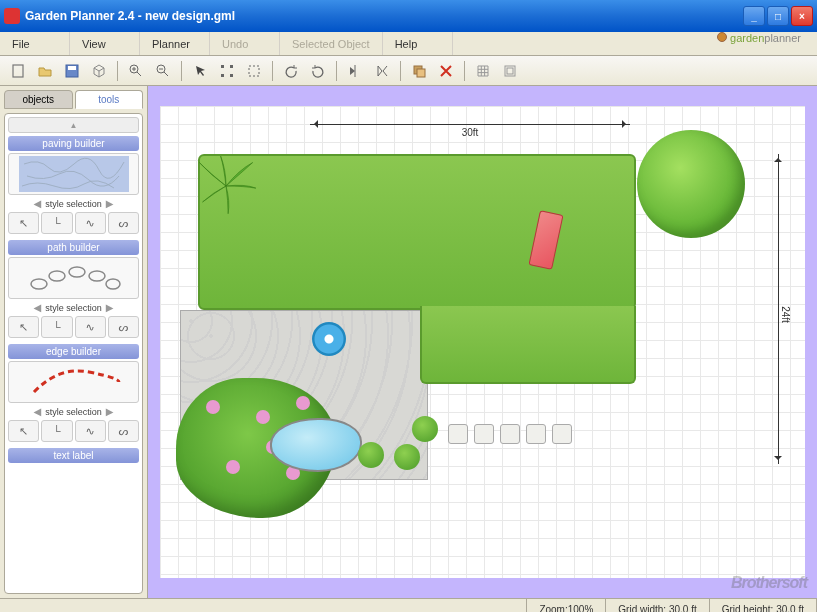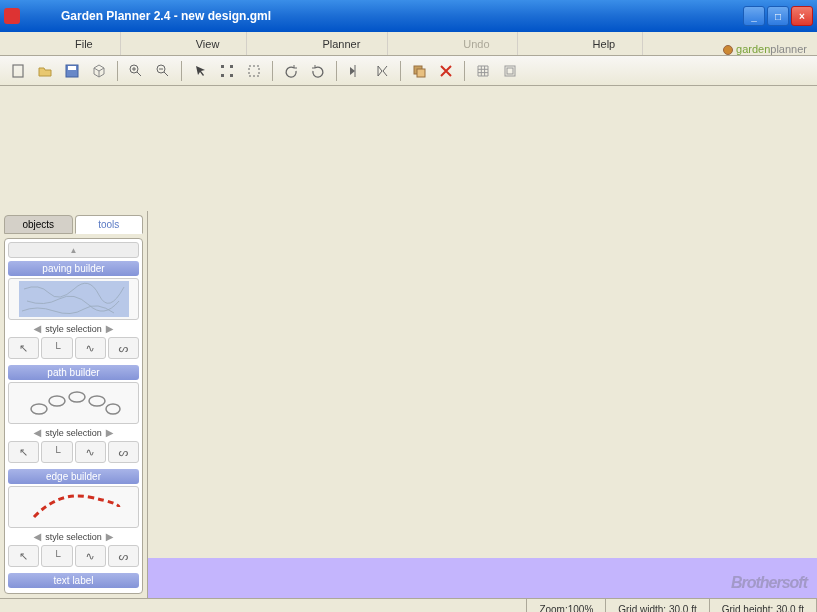--- a/index.html
+++ b/index.html
@@ -1,40 +1,40 @@
 <!DOCTYPE html>
 <html><head>
 <meta charset="utf-8">
 <style>
 * { box-sizing: border-box; margin: 0; padding: 0; }
 body { font-family: Tahoma, Arial, sans-serif; font-size: 11px; background: #ece9d8; overflow: hidden; width: 817px; height: 612px; }
 
 
-.titlebar { height: 28px; background: linear-gradient(to bottom, #3a8ee8 0%, #1c6dd4 50%, #0053c7 100%); display: flex; align-items: center; padding: 16px 4px; color: white; gap: 36px; }
+.titlebar { height: 28px; background: linear-gradient(to bottom, #3a8ee8 0%, #1c6dd4 50%, #0053c7 100%); display: flex; align-items: center; padding: 16px 4px; color: white; }
 .titlebar .icon { width: 16px; height: 16px; background: #d33; border-radius: 3px; margin-right: 5px; }
 .titlebar .title { flex: 1; font-size: 12px; font-weight: bold; }
 .winbtns { display: flex; gap: 2px; }
 .winbtn { width: 22px; height: 20px; background: linear-gradient(to bottom, #6aa8f0, #2d7ae0); border: 1px solid #1a5db8; border-radius: 3px; display: flex; align-items: center; justify-content: center; color: white; font-size: 10px; font-weight: bold; cursor: pointer; }
 .winbtn.close { background: linear-gradient(to bottom, #f07a6a, #e03a2d); border-color: #b81a1a; }
 
 
 .menubar { height: 24px; background: #ece9d8; display: flex; align-items: stretch; border-bottom: 1px solid #aca899; }
-.menubar .mitem { padding: 4px 27px; border-right: 1px solid #d4d0c8; font-size: 11px; color: #333; cursor: pointer; display: flex; align-items: center; min-width: 70px; margin-left: 48px; }
+.menubar .mitem { padding: 4px 12px; border-right: 1px solid #d4d0c8; font-size: 11px; color: #333; cursor: pointer; display: flex; align-items: center; min-width: 70px; }
 .menubar .mitem.disabled { color: #aca899; }
-.brand { margin-left: auto; display: flex; align-items: flex-end; padding-right: 10px; color: #888; }
+.brand { margin-left: auto; display: flex; align-items: flex-start; padding-right: 16px; color: #888; }
 .brand .dot { width: 10px; height: 10px; background: #c83; border-radius: 50%; border: 1px solid #964; margin-right: 3px; }
 .brand .g { color: #7aa33b; }
 
 
 .toolbar { height: 30px; background: linear-gradient(to bottom, #f8f7f4, #ece9d8); border-bottom: 1px solid #aca899; display: flex; align-items: center; padding: 0 6px; gap: 3px; }
 .tbtn { width: 24px; height: 24px; border: 1px solid transparent; border-radius: 3px; display: flex; align-items: center; justify-content: center; cursor: pointer; color: #555; }
 .tsep { width: 1px; height: 20px; background: #aca899; margin: 0 3px; }
 
 
-.main { display: flex; height: 512px; align-items: flex-end; }
+.main { display: flex; height: 512px; }
 
 
 .leftpanel { width: 148px; background: #ece9d8; border-right: 1px solid #aca899; padding: 4px; display: flex; flex-direction: column; }
 .tabs { display: flex; gap: 2px; margin-bottom: 4px; }
 .tab { flex: 1; padding: 3px 6px; background: #d4d0c8; border: 1px solid #aca899; border-radius: 4px 4px 0 0; text-align: center; font-size: 10px; cursor: pointer; }
 .tab.active { background: #fff; border-bottom-color: #fff; color: #5a7ac4; }
 .panelbox { background: #fff; border: 1px solid #aca899; border-radius: 4px; flex: 1; padding: 3px; overflow: hidden; }
 .scrollup { height: 16px; background: #eee; border: 1px solid #ccc; border-radius: 3px; display: flex; align-items: center; justify-content: center; color: #999; margin-bottom: 3px; cursor: pointer; font-size: 8px; }
 .section-head { background: linear-gradient(to bottom, #a8b4e8, #8494d8); color: #fff; font-size: 10px; text-align: center; padding: 2px; border-radius: 3px; margin: 2px 0; }
 .section-preview { height: 42px; border: 1px solid #ccc; border-radius: 3px; margin: 2px 0; background: #f8f8f8; display: flex; align-items: center; justify-content: center; position: relative; overflow: hidden; }
@@ -97,20 +97,21 @@
     <div class="winbtn">□</div>
     <div class="winbtn close">×</div>
   </div>
 </div>
 
 <div class="menubar">
   <div class="mitem">File</div>
   <div class="mitem">View</div>
   <div class="mitem">Planner</div>
   <div class="mitem disabled">Undo</div>
+  <div class="mitem disabled">Selected Object</div>
   <div class="mitem">Help</div>
   <div class="brand">
     <span class="dot"></span>
     <span class="g">garden</span>
       <span>planner</span>
   </div>
 </div>
 
 <div class="toolbar">
   <div class="tbtn">

